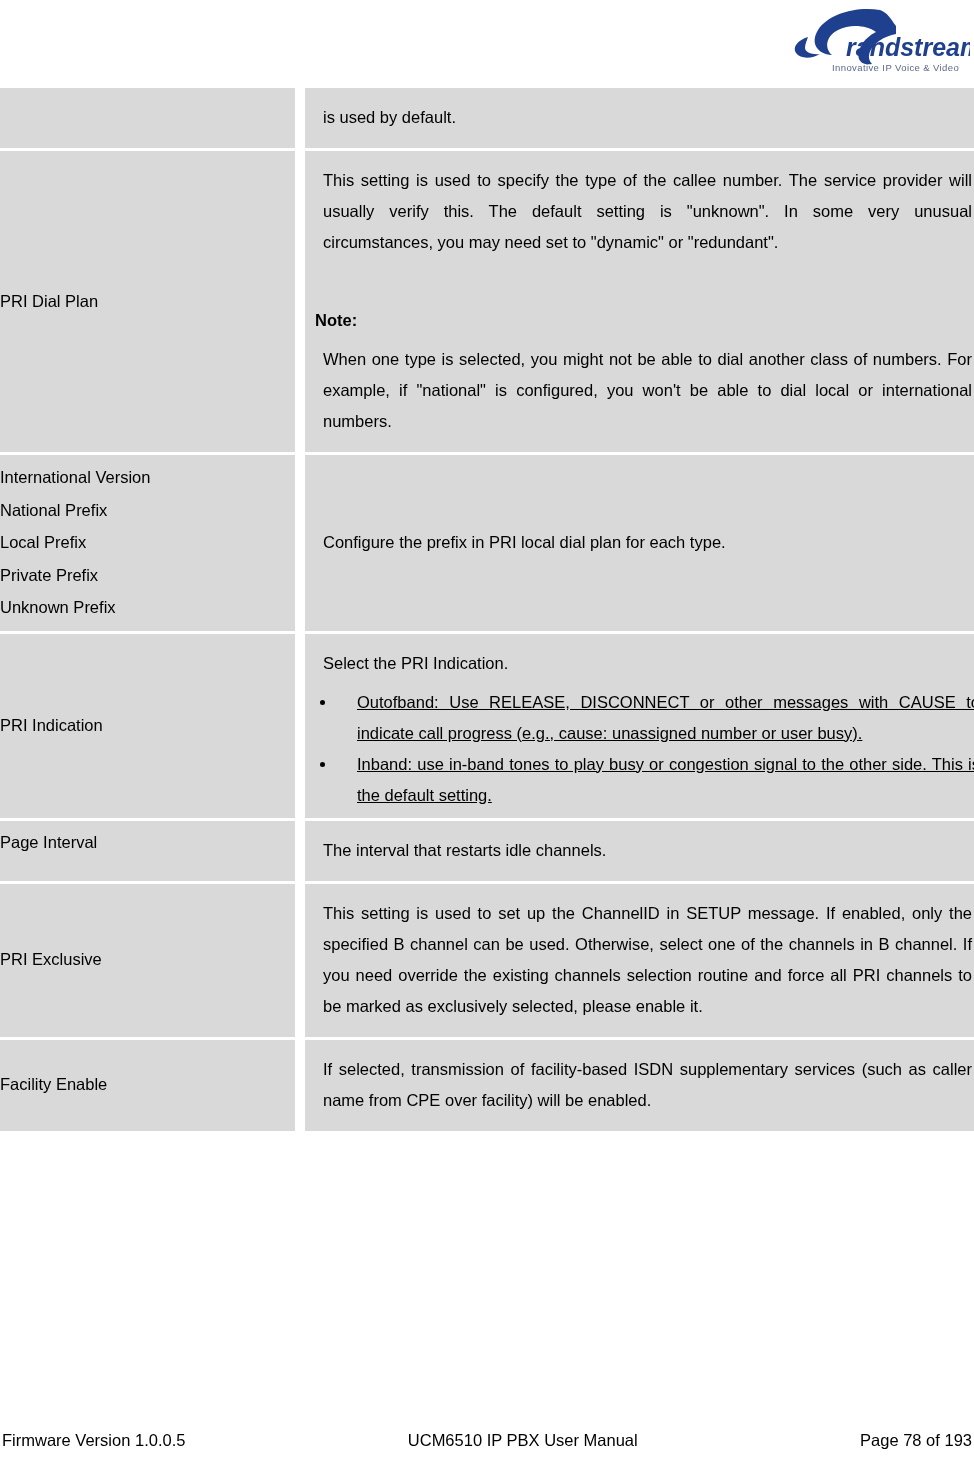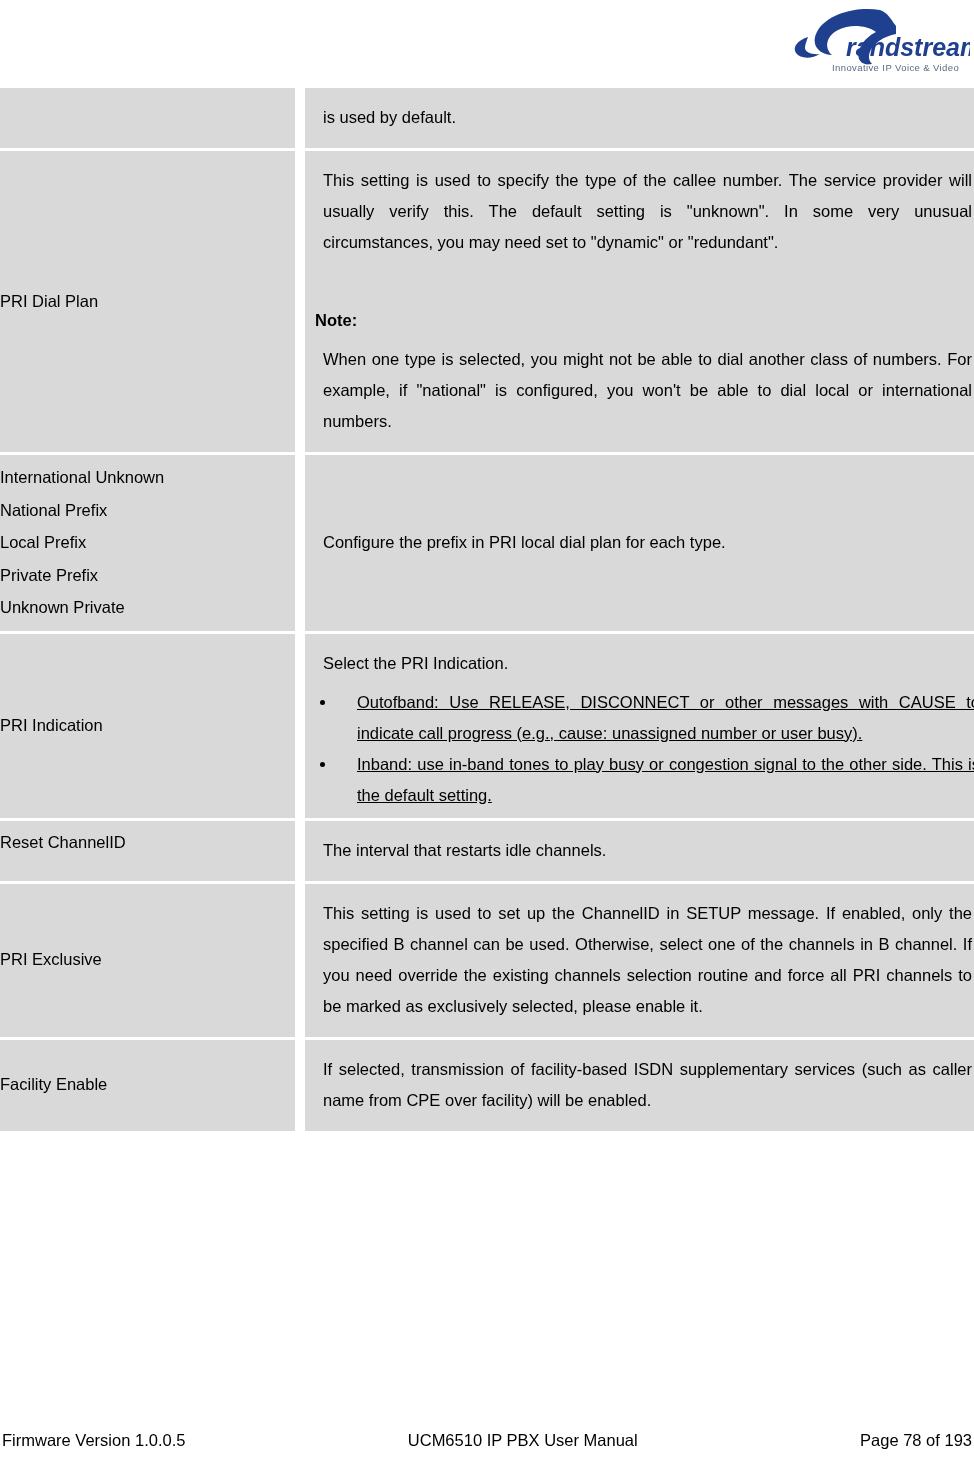--- a/index.html
+++ b/index.html
@@ -160,25 +160,25 @@
         <p class="blank">&nbsp;</p>
         <p class="note-head">Note:</p>
         <p>When one type is selected, you might not be able to dial another class of numbers. For example, if "national" is configured, you won't be able to dial local or international numbers.</p>
       </td>
     </tr>
 
 
     <tr>
       <td class="label-cell">
         <ul class="prefix-list">
-          <li>International Unknown</li>
+          <li>International Version</li>
           <li>National Prefix</li>
           <li>Local Prefix</li>
           <li>Private Prefix</li>
-          <li>Unknown Private</li>
+          <li>Unknown Prefix</li>
         </ul>
       </td>
       <td class="desc-cell mid" style="vertical-align:middle">
         <p class="nojust">Configure the prefix in PRI local dial plan for each type.</p>
       </td>
     </tr>
 
     <tr>
       <td class="label-cell mid">
         <span class="lbl-inner">PRI Indication</span>
@@ -193,21 +193,21 @@
           <li>
             <span class="bullet-dot"></span>
             <span>Inband: use in-band tones to play busy or congestion signal to the other side. This is the default setting.</span>
           </li>
         </ul>
       </td>
     </tr>
 
     <tr>
       <td class="label-cell">
-        <span class="lbl-inner">Reset ChannelID</span>
+        <span class="lbl-inner">Page Interval</span>
       </td>
       <td class="desc-cell">
         <p class="nojust">The interval that restarts idle channels.</p>
       </td>
     </tr>
 
     <tr>
       <td class="label-cell mid">
         <span class="lbl-inner">PRI Exclusive</span>
       </td>

